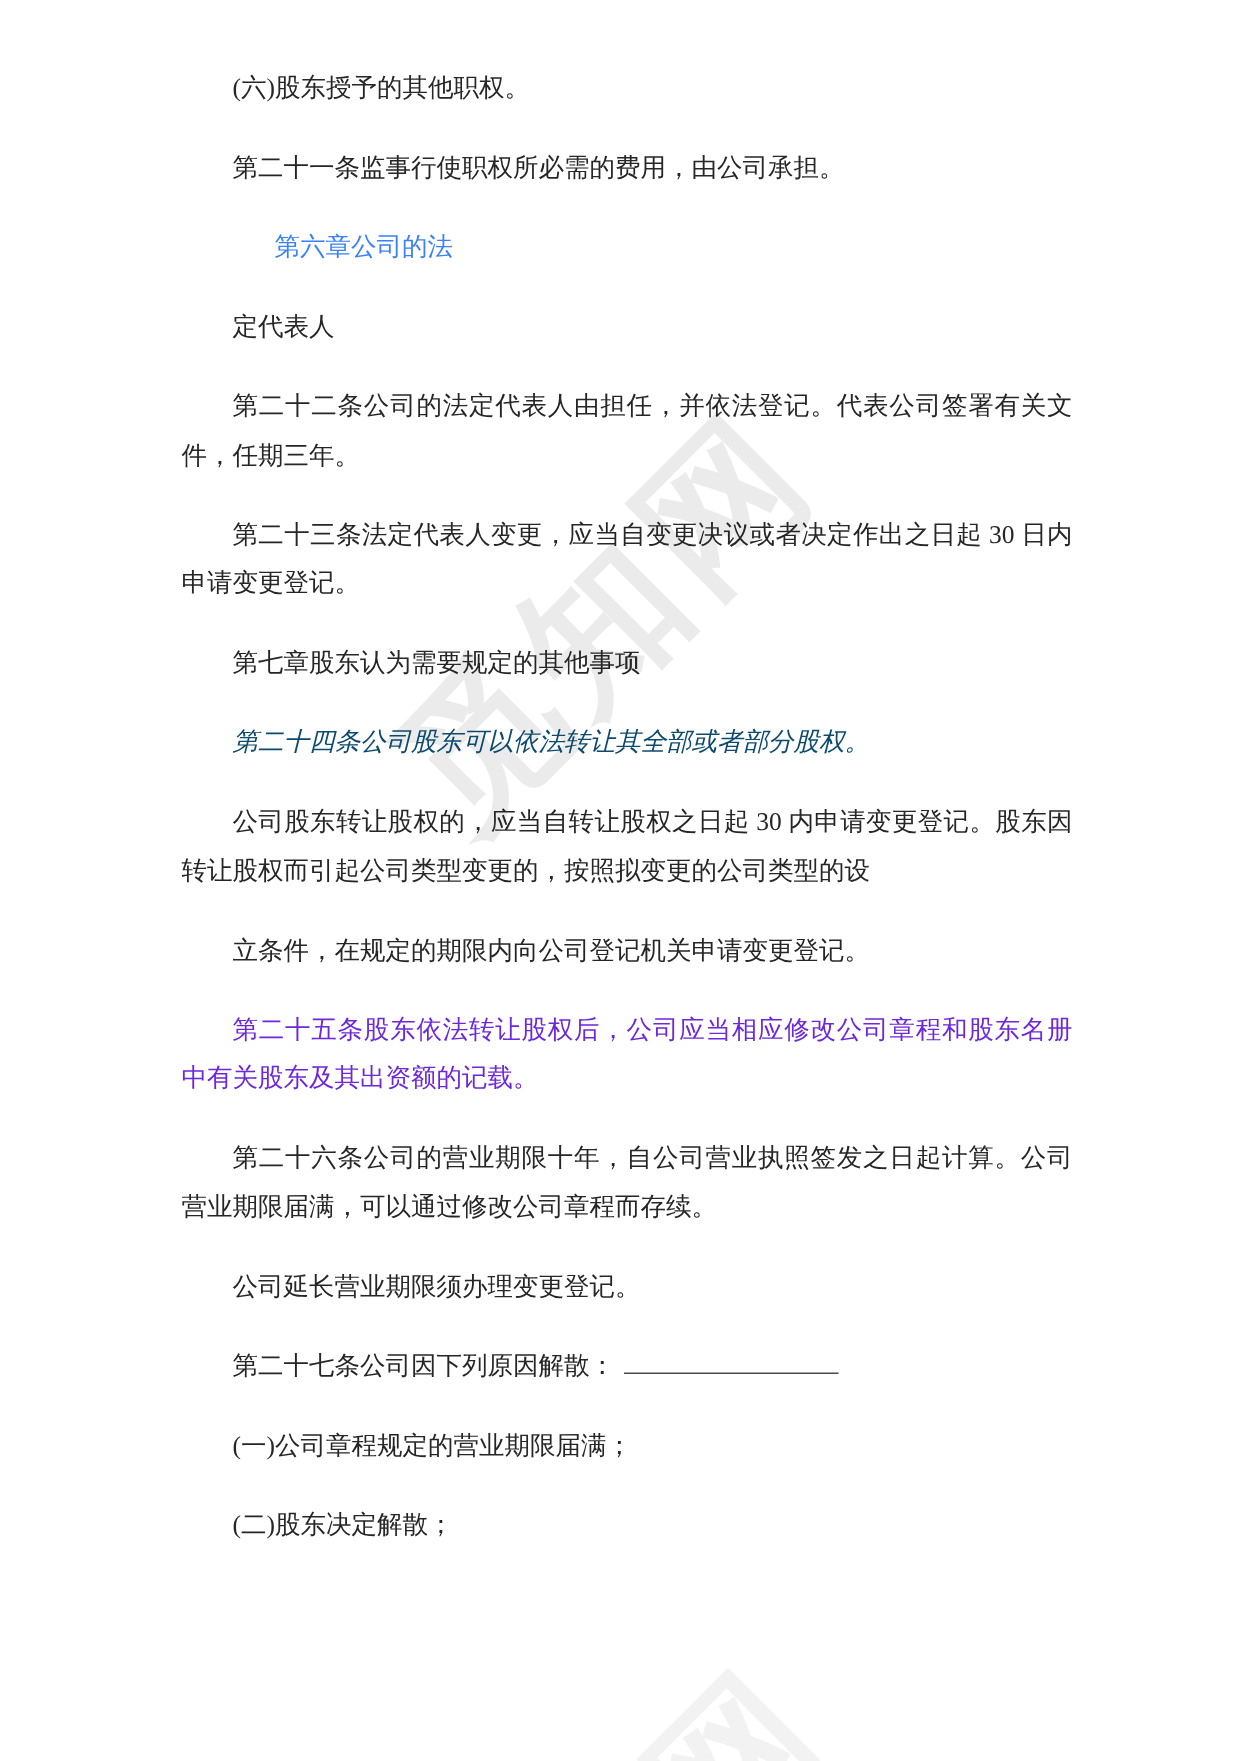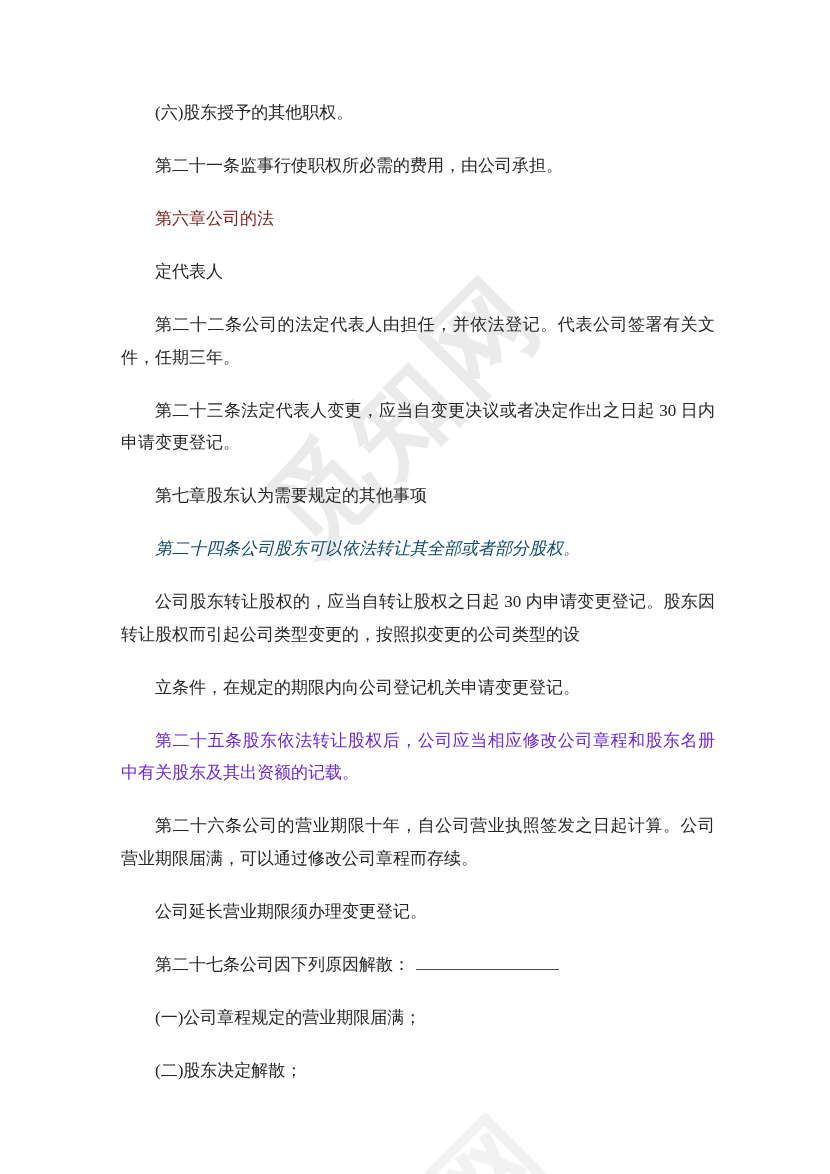--- a/index.html
+++ b/index.html
@@ -33,21 +33,21 @@
   }
   .watermark.wm-bottom {
     left: 413px;
     top: 1252px;
   }
   .doc {
     position: relative;
     z-index: 1;
     box-sizing: content-box;
     width: 594px;
-    padding: 97px 115px 0 121px;
+    padding: 43px 115px 0 121px;
   }
   .doc p {
     margin: 0 0 20.5px 0;
     font-size: 17px;
     line-height: 32.5px;
     color: #262626;
     text-indent: 2em;
     text-align: justify;
     word-break: break-all;
   }
@@ -65,21 +65,21 @@
 
 <div class="page" style="background: rgb(255, 255, 255);">
 
   <div class="watermark wm-top" style="color: rgb(235, 235, 235);">觅知网</div>
 
   <div class="watermark wm-bottom" style="color: rgb(242, 242, 242);">觅知网</div>
 
   <div class="doc" id="doc-body">
       <p><span style="color: rgb(38, 38, 38);">(六)股东授予的其他职权。</span></p>
       <p><span style="color: rgb(38, 38, 38);">第二十一条监事行使职权所必需的费用，由公司承担。</span></p>
-      <p><span style="color: #7f1d1d;">第六章公司的法</span></p>
+      <p><span style="color: #3b82f6; margin-left: 28px;">第六章公司的法</span></p>
       <p><span style="color: rgb(38, 38, 38);">定代表人</span></p>
       <p><span style="color: rgb(38, 38, 38); font-family: Liberation Serif, serif;">第二十二条公司的法定代表人由担任，并依法登记。代表公司签署有关文件，任期三年。</span></p>
       <p><span style="color: rgb(38, 38, 38);">第二十三条法定代表人变更，应当自变更决议或者决定作出之日起 30 日内申请变更登记。</span></p>
       <p><span style="color: rgb(38, 38, 38); margin-top: 48px;">第七章股东认为需要规定的其他事项</span></p>
       <p><span style="color: #0c4a6e; font-style: italic;">第二十四条公司股东可以依法转让其全部或者部分股权。</span></p>
       <p><span style="color: rgb(38, 38, 38);">公司股东转让股权的，应当自转让股权之日起 30 内申请变更登记。股东因转让股权而引起公司类型变更的，按照拟变更的公司类型的设</span></p>
       <p><span style="color: rgb(38, 38, 38);">立条件，在规定的期限内向公司登记机关申请变更登记。</span></p>
       <p><span style="color: #6d28d9; margin-top: 19px;">第二十五条股东依法转让股权后，公司应当相应修改公司章程和股东名册中有关股东及其出资额的记载。</span></p>
       <p><span style="color: rgb(38, 38, 38);">第二十六条公司的营业期限十年，自公司营业执照签发之日起计算。公司营业期限届满，可以通过修改公司章程而存续。</span></p>
       <p><span style="color: rgb(38, 38, 38);">公司延长营业期限须办理变更登记。</span></p>

